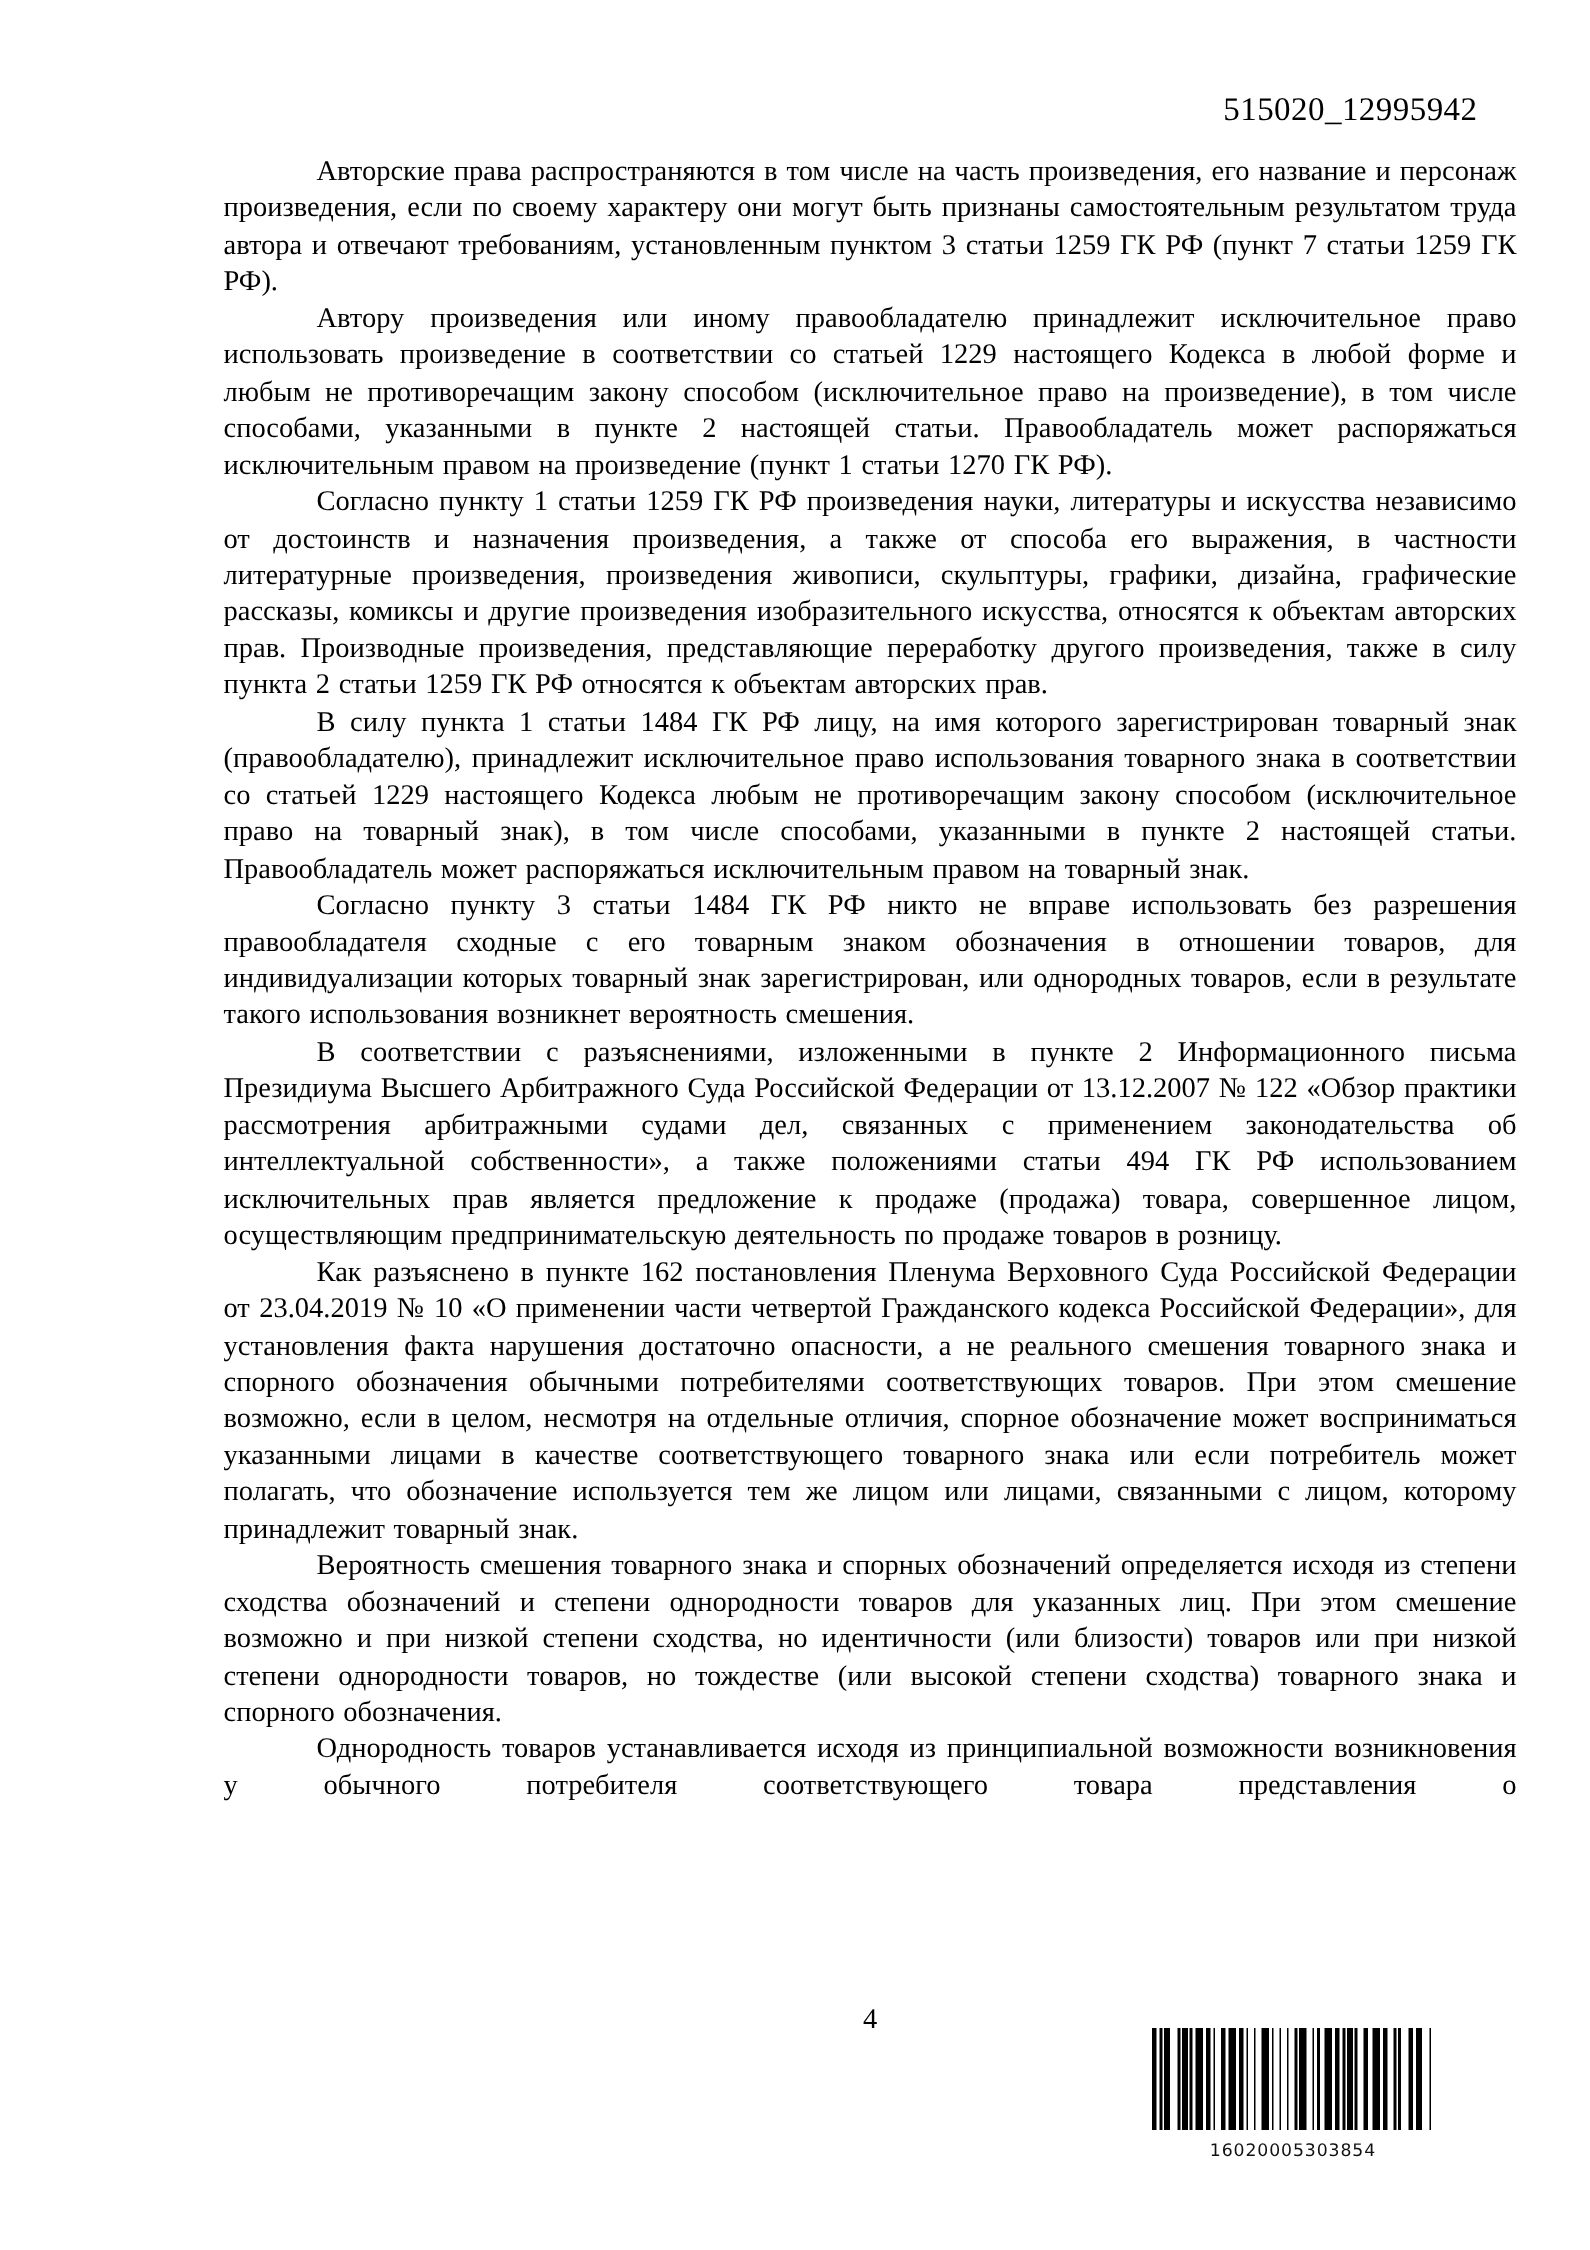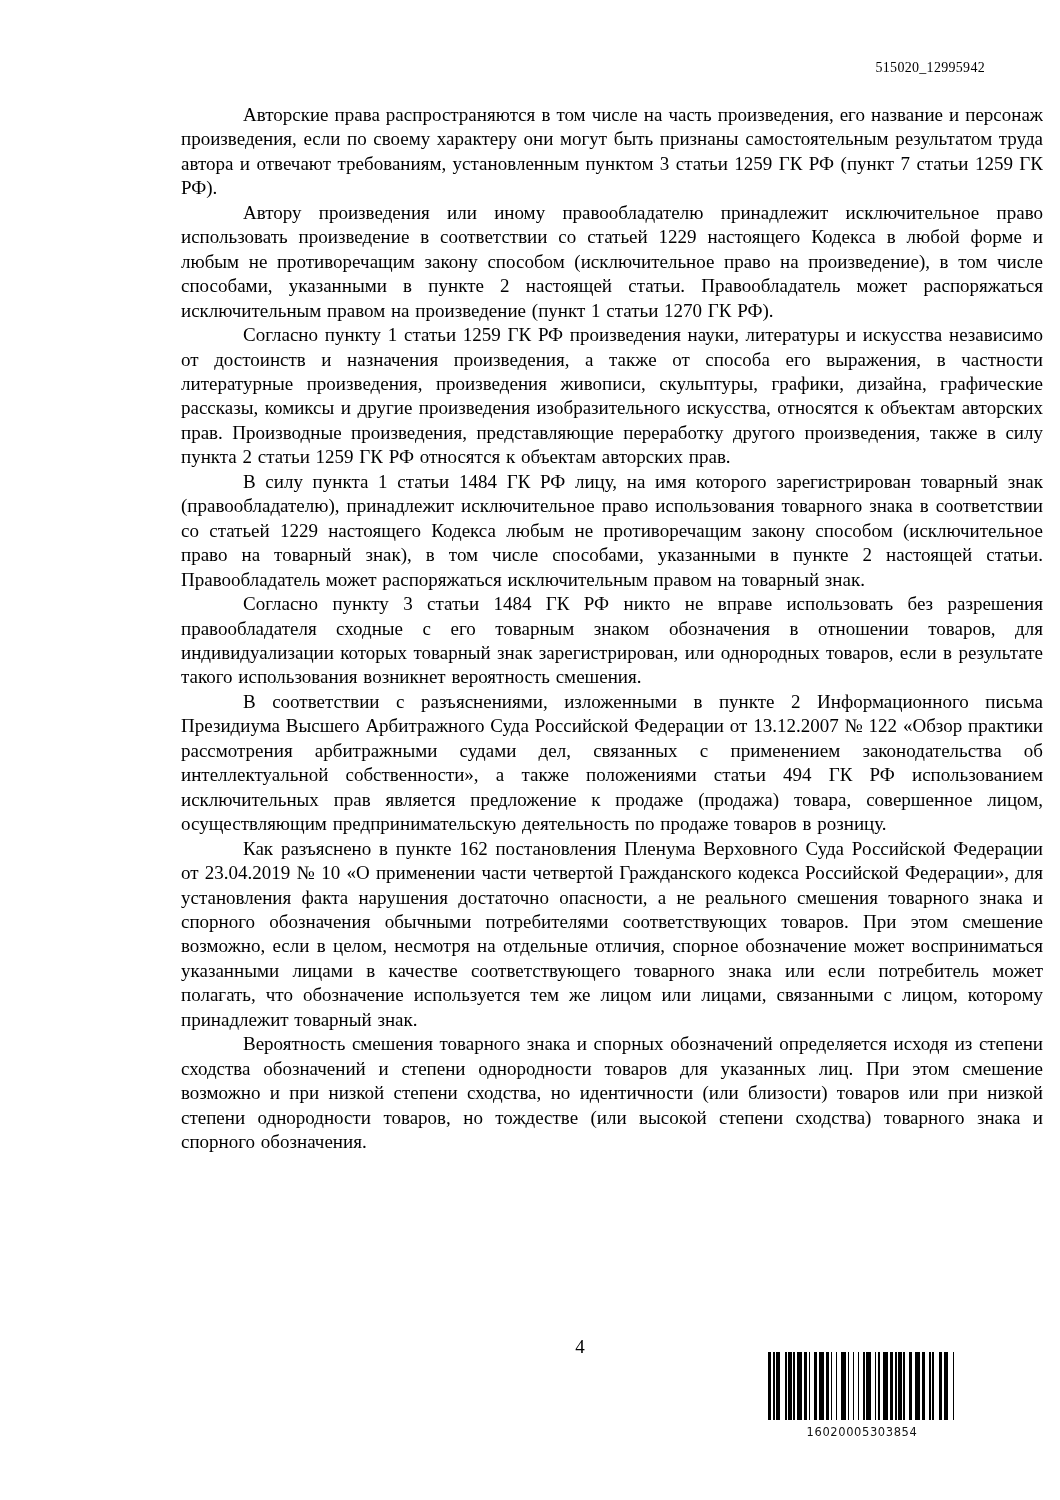--- a/index.html
+++ b/index.html
@@ -12,33 +12,32 @@
     height: 1500px;
     position: relative;
     overflow: hidden;
     font-family: "Liberation Serif", serif;
     color: #000000;
   }
   .doc-number {
     position: absolute;
     top: 60px;
     right: 75px;
-    font-size: 14px;
+    font-size: 22px;
     letter-spacing: 0.3px;
     white-space: nowrap;
   }
   .content {
     position: absolute;
     left: 149px;
     top: 103px;
     width: 862px;
     font-size: 19px;
     line-height: 24.45px;
     text-align: justify;
-    margin-left: 32px;
   }
   .content p {
     margin: 0;
     padding: 0;
     text-indent: 62px;
     word-spacing: 1px;
   }
   .content p.continued {
     text-align-last: justify;
   }
@@ -83,20 +82,21 @@
 
 <div class="content">
   <p>Авторские права распространяются в том числе на часть произведения, его название и персонаж произведения, если по своему характеру они могут быть признаны самостоятельным результатом труда автора и отвечают требованиям, установленным пунктом 3 статьи 1259 ГК РФ (пункт 7 статьи 1259 ГК РФ).</p>
   <p>Автору произведения или иному правообладателю принадлежит исключительное право использовать произведение в соответствии со статьей 1229 настоящего Кодекса в любой форме и любым не противоречащим закону способом (исключительное право на произведение), в том числе способами, указанными в пункте 2 настоящей статьи. Правообладатель может распоряжаться исключительным правом на произведение (пункт 1 статьи 1270 ГК РФ).</p>
   <p>Согласно пункту 1 статьи 1259 ГК РФ произведения науки, литературы и искусства независимо от достоинств и назначения произведения, а также от способа его выражения, в частности литературные произведения, произведения живописи, скульптуры, графики, дизайна, графические рассказы, комиксы и другие произведения изобразительного искусства, относятся к объектам авторских прав. Производные произведения, представляющие переработку другого произведения, также в силу пункта 2 статьи 1259 ГК РФ относятся к объектам авторских прав.</p>
   <p>В силу пункта 1 статьи 1484 ГК РФ лицу, на имя которого зарегистрирован товарный знак (правообладателю), принадлежит исключительное право использования товарного знака в соответствии со статьей 1229 настоящего Кодекса любым не противоречащим закону способом (исключительное право на товарный знак), в том числе способами, указанными в пункте 2 настоящей статьи. Правообладатель может распоряжаться исключительным правом на товарный знак.</p>
   <p>Согласно пункту 3 статьи 1484 ГК РФ никто не вправе использовать без разрешения правообладателя сходные с его товарным знаком обозначения в отношении товаров, для индивидуализации которых товарный знак зарегистрирован, или однородных товаров, если в результате такого использования возникнет вероятность смешения.</p>
   <p>В соответствии с разъяснениями, изложенными в пункте 2 Информационного письма Президиума Высшего Арбитражного Суда Российской Федерации от 13.12.2007 № 122 «Обзор практики рассмотрения арбитражными судами дел, связанных с применением законодательства об интеллектуальной собственности», а также положениями статьи 494 ГК РФ использованием исключительных прав является предложение к продаже (продажа) товара, совершенное лицом, осуществляющим предпринимательскую деятельность по продаже товаров в розницу.</p>
   <p>Как разъяснено в пункте 162 постановления Пленума Верховного Суда Российской Федерации от 23.04.2019 № 10 «О применении части четвертой Гражданского кодекса Российской Федерации», для установления факта нарушения достаточно опасности, а не реального смешения товарного знака и спорного обозначения обычными потребителями соответствующих товаров. При этом смешение возможно, если в целом, несмотря на отдельные отличия, спорное обозначение может восприниматься указанными лицами в качестве соответствующего товарного знака или если потребитель может полагать, что обозначение используется тем же лицом или лицами, связанными с лицом, которому принадлежит товарный знак.</p>
   <p>Вероятность смешения товарного знака и спорных обозначений определяется исходя из степени сходства обозначений и степени однородности товаров для указанных лиц. При этом смешение возможно и при низкой степени сходства, но идентичности (или близости) товаров или при низкой степени однородности товаров, но тождестве (или высокой степени сходства) товарного знака и спорного обозначения.</p>
+  <p class="continued">Однородность товаров устанавливается исходя из принципиальной возможности возникновения у обычного потребителя соответствующего товара представления о</p>
 </div>
 
 <div class="page-number">4</div>
 
 <div class="barcode-block">
   <div class="barcode-bars">
       <span style="width: 3.4px; background: rgb(0, 0, 0);"></span>
       <span style="width: 1.7px; background: transparent;"></span>
       <span style="width: 1.7px; background: rgb(0, 0, 0);"></span>
       <span style="width: 1.7px; background: transparent;"></span>

